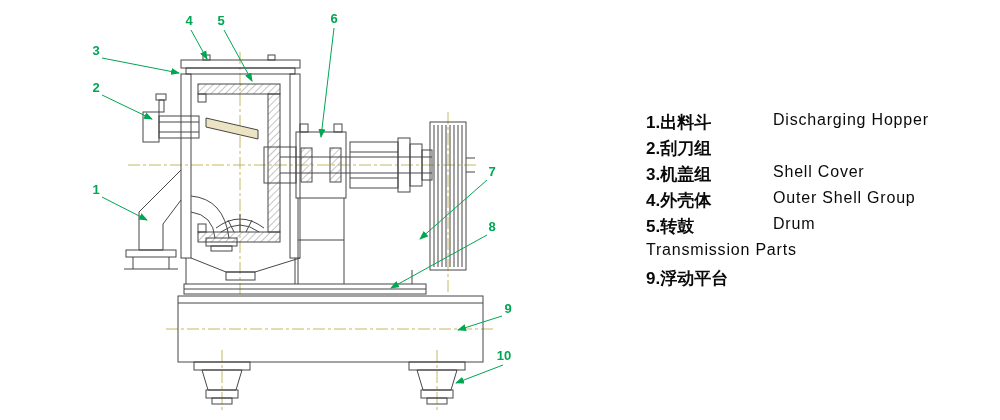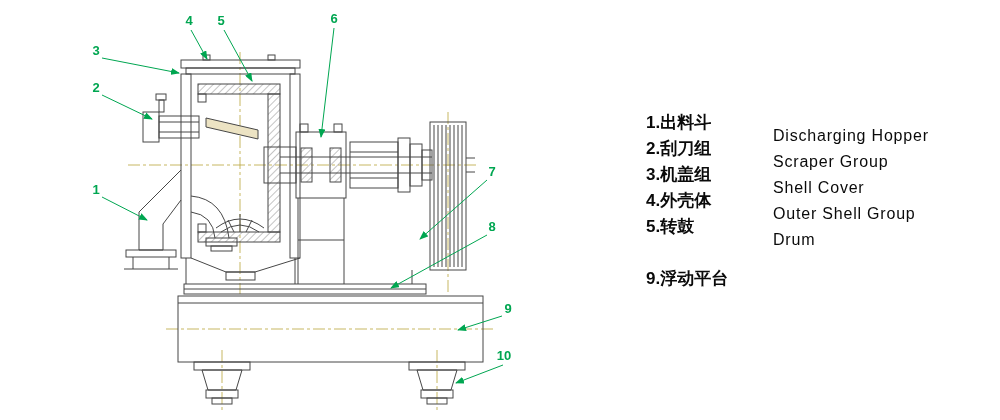--- a/index.html
+++ b/index.html
@@ -5,21 +5,21 @@
   * { margin: 0; padding: 0; box-sizing: border-box; }
   html, body { width: 1000px; height: 420px; background: #ffffff; overflow: hidden; }
   .canvas {
     position: relative; width: 1000px; height: 420px; background: #ffffff;
     font-family: "Liberation Sans", "DejaVu Sans", sans-serif;
   }
   svg.drawing { position: absolute; left: 0; top: 0; }
   .legend { position: absolute; left: 646px; top: 111px; }
   .legend .row { display: flex; align-items: flex-start; height: 26px; }
   .cell-zh { width: 127px; font-size: 17px; font-weight: 600; color: #0a0a0a; white-space: nowrap; }
-  .cell-en { font-size: 16px; font-weight: 500; letter-spacing: 0.8px; color: #0a0a0a; white-space: nowrap; margin-top: 16px; }
+  .cell-en { font-size: 16px; font-weight: 500; letter-spacing: 0.8px; color: #0a0a0a; white-space: nowrap; }
   .callout-num { font-size: 13px; font-weight: 600; }
 </style>
 </head>
 <body>
 
 <div class="canvas">
 
   <svg class="drawing" width="1000" height="420" viewBox="0 0 1000 420">
     <defs>
       <pattern id="hatch" width="5" height="5" patternUnits="userSpaceOnUse" patternTransform="rotate(45)">
@@ -200,34 +200,34 @@
     </g>
   </svg>
 
   <div class="legend">
     <div class="row">
       <span class="cell-zh"><span>1.</span><span>出料斗</span></span>
       <span class="cell-en">Discharging Hopper</span>
     </div>
     <div class="row">
       <span class="cell-zh"><span>2.</span><span>刮刀组</span></span>
-      <span class="cell-en">Scraper Group</span>
     </div>
     <div class="row">
       <span class="cell-zh"><span>3.</span><span>机盖组</span></span>
       <span class="cell-en">Shell Cover</span>
     </div>
     <div class="row">
       <span class="cell-zh"><span>4.</span><span>外壳体</span></span>
       <span class="cell-en">Outer Shell Group</span>
     </div>
     <div class="row">
       <span class="cell-zh"><span>5.</span><span>转鼓</span></span>
       <span class="cell-en">Drum</span>
     </div>
     <div class="row">
+      <span class="cell-en">Transmission Parts</span>
     </div>
     <div class="row">
       <span class="cell-zh"><span>9.</span><span>浮动平台</span></span>
     </div>
   </div>
 
 </div>
 
 </body></html>

